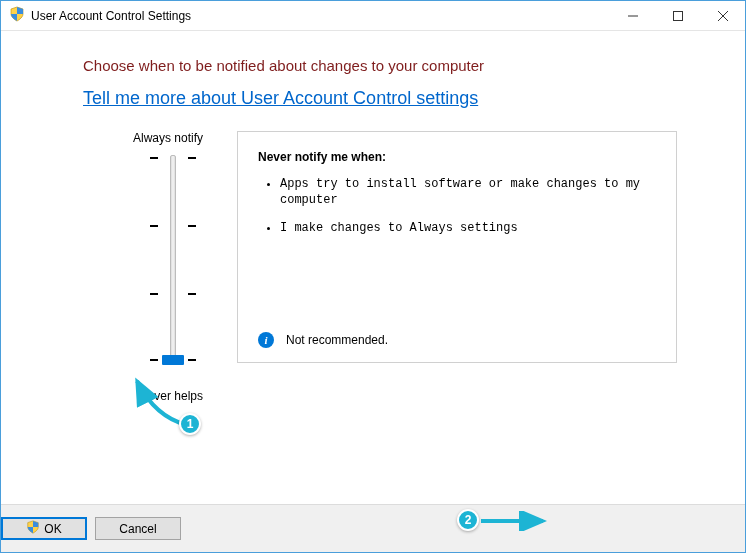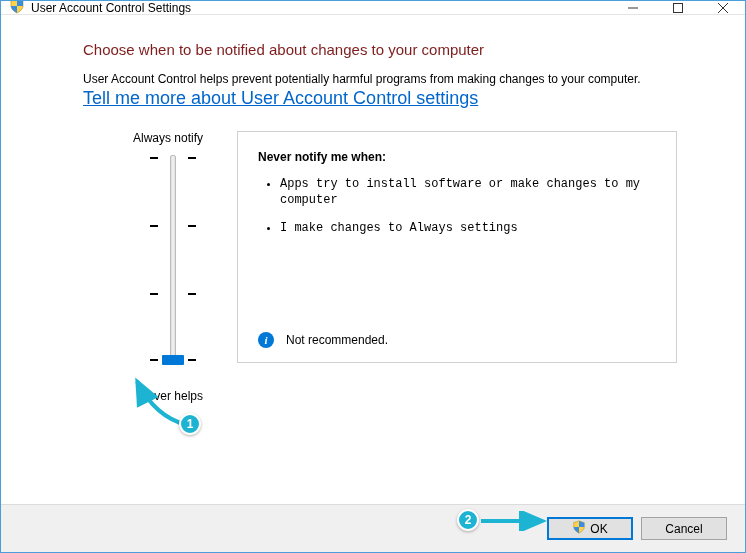--- a/index.html
+++ b/index.html
@@ -8,21 +8,21 @@
     font-family: "Segoe UI", Tahoma, sans-serif;
     font-size: 12px;
     background: #fff;
     width: 746px;
     height: 553px;
     border: 1px solid #4a9edb;
     position: relative;
     overflow: hidden;
   }
   .titlebar {
-    height: 14px;
+    height: 30px;
     background: #fff;
     display: flex;
     align-items: center;
     border-bottom: 1px solid #e5e5e5;
   }
   .titlebar .icon { margin: 0 6px 0 8px; }
   .titlebar .title { font-size: 12px; color: #000; flex: 0 0 auto; }
   .titlebar .spacer { flex: 1; }
   .winbtn {
     width: 45px; height: 29px;
@@ -121,21 +121,20 @@
     font-family: Georgia, serif;
   }
   .footer {
     position: absolute;
     bottom: 0; left: 0; right: 0;
     height: 48px;
     background: #f0f0f0;
     border-top: 1px solid #dcdcdc;
     display: flex;
     align-items: center;
-    justify-content: flex-end;
     padding-right: 18px;
     gap: 8px;
   }
   .btn {
     min-width: 86px; height: 23px;
     background: #e1e1e1;
     border: 1px solid #a3a3a3;
     font-size: 12px;
     display: flex; align-items: center; justify-content: center;
     gap: 4px;
@@ -188,21 +187,20 @@
   <div class="winbtn">
     <svg width="10" height="10">
         <line x1="0" y1="0" x2="10" y2="10" stroke="#333" stroke-width="1"></line>
         <line x1="10" y1="0" x2="0" y2="10" stroke="#333" stroke-width="1"></line>
       </svg>
   </div>
 </div>
 
 <div class="content">
   <div class="heading">Choose when to be notified about changes to your computer</div>
-  <div class="desc">User Account Control helps prevent potentially harmful programs from making changes to your computer.</div>
   <a class="link">Tell me more about User Account Control settings</a>
 
   <div class="body-row">
 
     <div class="slider-col">
       <div class="slider-label">Always notify</div>
       <div class="slider-wrap">
         <div class="slider-track"></div>
         <div class="tick t0">
             <span></span>

